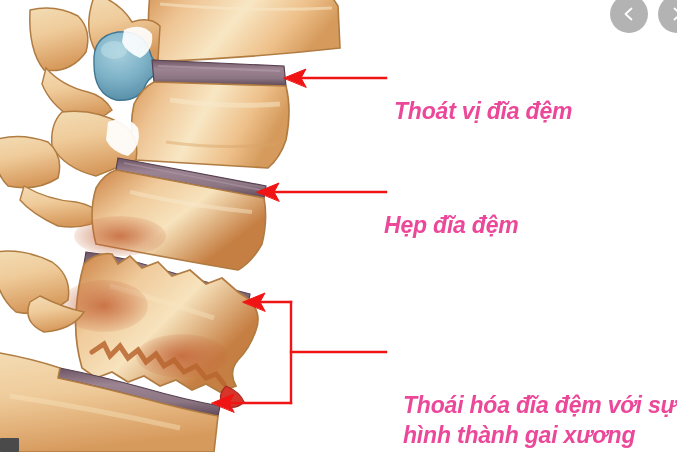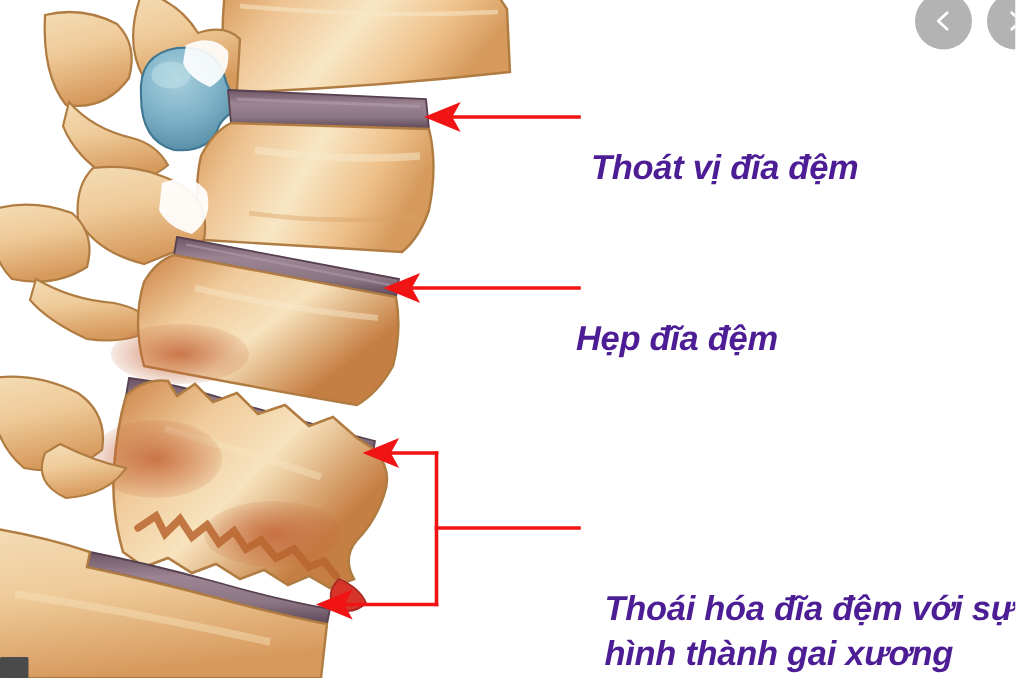--- a/index.html
+++ b/index.html
@@ -27,21 +27,21 @@
   #illustration svg {
     display: block;
   }
   .callout-label {
     position: absolute;
     font-family: "Liberation Sans", sans-serif;
     font-weight: bold;
     font-style: italic;
     font-size: 23px;
     line-height: 30px;
-    color: #4c1d95;
+    color: #ec4899;
     white-space: pre-line;
     letter-spacing: -0.2px;
   }
   #label-herniation { left: 394px; top: 96px; }
   #label-narrowing  { left: 384px; top: 210px; }
   #label-degeneration { left: 403px; top: 390px; }
 
   #annotations {
     position: absolute;
     left: 0; top: 0;

